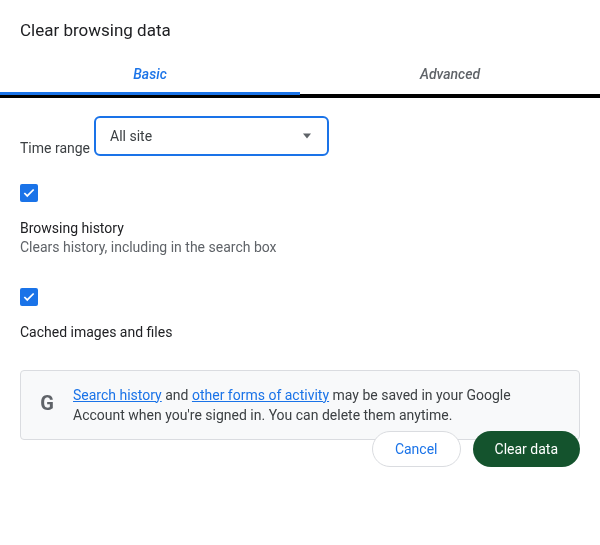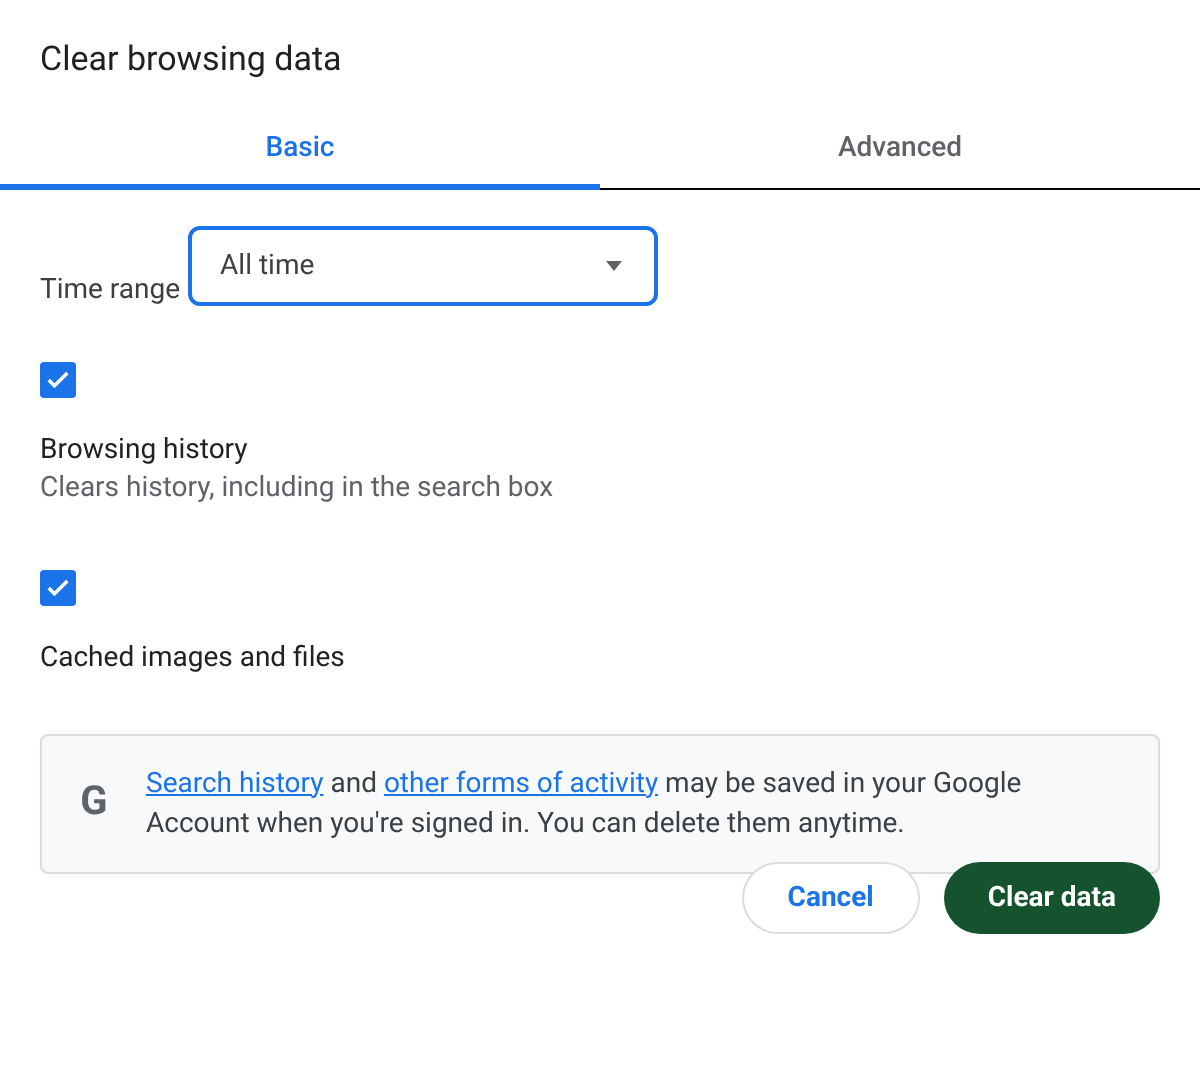--- a/index.html
+++ b/index.html
@@ -11,21 +11,22 @@
     color: #202124;
   }
   .dialog { width: 600px; height: 485px; position: relative; }
   .title {
     font-size: 17px;
     padding: 20px 20px 14px 20px;
     color: #202124;
   }
   .tabs {
     display: flex;
-    border-bottom: 1px solid #000000;
+    border-bottom: 4px solid #000000;
+    font-style: italic;
   }
   .tab {
     flex: 1;
     text-align: center;
     padding: 12px 0 12px 0;
     font-size: 14px;
     color: #5f6368;
     cursor: pointer;
     position: relative;
     font-weight: 500;
@@ -130,21 +131,21 @@
   }
   .btn {
     height: 36px;
     border-radius: 18px;
     font-size: 14px;
     padding: 0 22px;
     display: inline-flex;
     align-items: center;
     justify-content: center;
     cursor: pointer;
-    font-weight: 700;
+    font-weight: 400;
   }
   .btn-outline {
     border: 1px solid #dadce0;
     color: #1a73e8;
     background: #fff;
   }
   .btn-primary {
     border: none;
     background: #14532d;
     color: #fff;
@@ -164,21 +165,21 @@
     <div class="tab">
       <span>Advanced</span>
     </div>
   </div>
 
   <div class="body">
 
     <div class="time-row">
       <span class="time-label">Time range</span>
       <div class="select">
-        <span>All time</span>
+        <span>All site</span>
         <span class="caret"></span>
       </div>
     </div>
 
     <div class="option-row">
       <div class="checkbox">
         <svg viewBox="0 0 24 24">
             <path d="M20 6L9 17l-5-5" fill="none" stroke="#fff" stroke-width="3"></path>
           </svg>
       </div>

